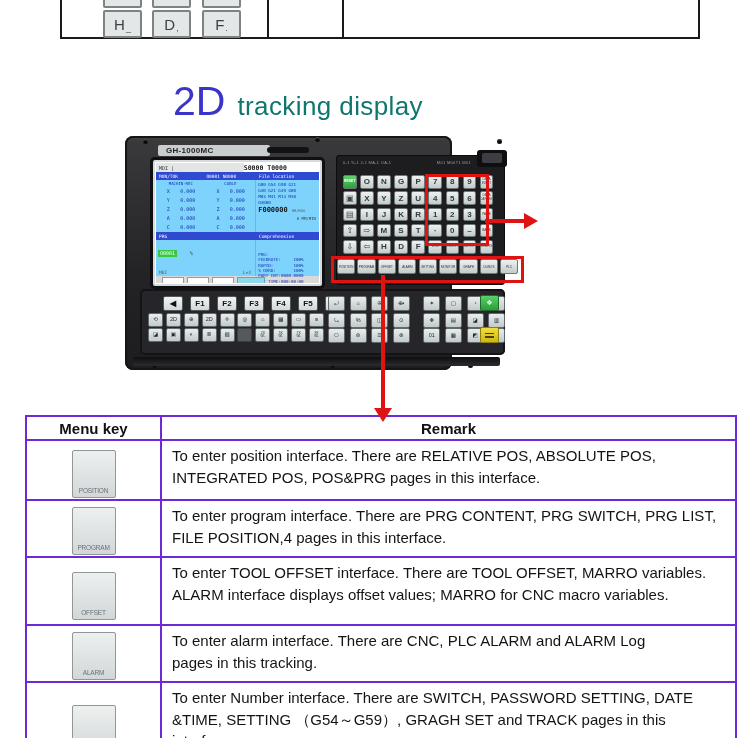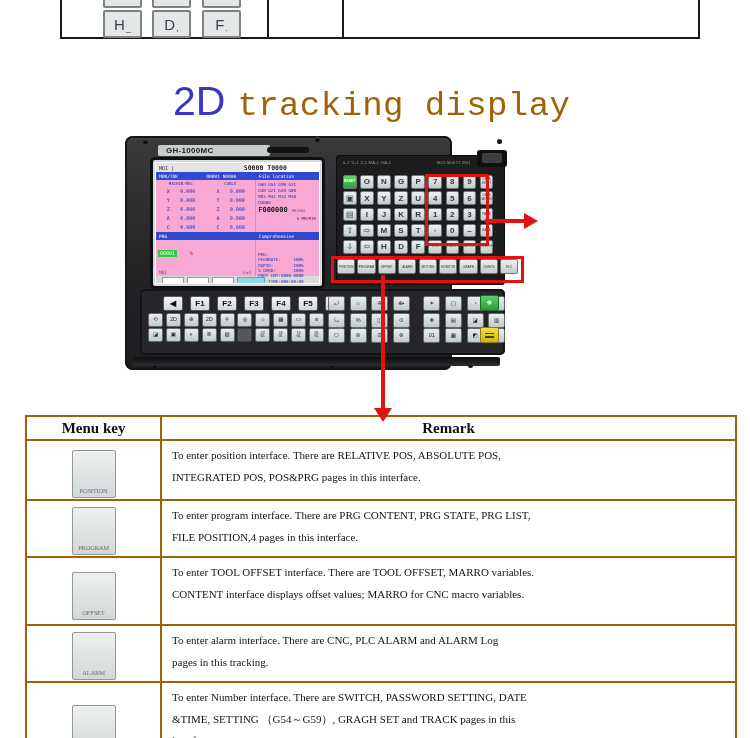--- a/index.html
+++ b/index.html
@@ -13,40 +13,40 @@
   .tf-key{position:absolute;width:35px;height:24px;background:#e3e7e7;border:2px solid #7d8383;
           border-radius:2px;display:flex;align-items:center;justify-content:center;
           font-size:15px;color:#3c4246;}
   .tf-key .sub{font-size:9px;margin-top:8px;margin-left:1px;color:#4a4f52;}
   .tf-part{position:absolute;top:-16px;height:22px;width:35px;background:#e3e7e7;
            border:2px solid #7d8383;border-radius:2px;}
 
   
   .title{position:absolute;left:173px;top:78px;display:flex;align-items:baseline;gap:12px;}
   .title-2d{font-size:41px;color:#3a35c8;}
-  .title-rest{font-size:34px;color:#a16207;letter-spacing:.4px;font-family:Liberation Mono, monospace;}
+  .title-rest{font-size:26px;color:#0f766e;letter-spacing:.4px;}
 
   
   .anno{position:absolute;left:543px;font-size:20px;color:#1c1c1c;}
 
   
   .cnc{position:absolute;left:125px;top:136px;width:327px;height:234px;border-radius:8px;
        background:linear-gradient(#3a3a3d,#232326 60%,#1d1d20);
        box-shadow:inset 0 0 0 2px #151517, inset 0 3px 3px rgba(255,255,255,.07);}
   .plate{position:absolute;left:33px;top:9px;width:104px;height:11px;background:#c8cdcd;
          border-radius:2px;display:flex;align-items:center;padding-left:8px;
          font-size:8px;font-weight:bold;color:#1f1f1f;letter-spacing:.3px;}
   .slot{position:absolute;left:142px;top:11px;width:42px;height:6px;background:#121214;border-radius:3px;}
   .screw{position:absolute;width:5px;height:5px;border-radius:50%;background:#0b0b0c;
          box-shadow:inset 0 1px 1px #5a5a5e;}
 
   
   .lcd{position:absolute;left:28px;top:24px;width:165px;height:122px;background:#fff;
        border:2px solid #d6dadc;border-radius:2px;box-shadow:0 0 0 3px #101012;}
-  .scr{position:absolute;inset:1px;background:#f9a8d4;overflow:hidden;color:#1b2fae;
+  .scr{position:absolute;inset:1px;background:#7dd3fc;overflow:hidden;color:#1b2fae;
        font-family:"DejaVu Sans Mono",monospace;}
   .s-r0{height:9px;background:#e3e4e4;display:flex;align-items:center;}
   .s-r0 .l{width:52%;font-size:5px;color:#333;padding-left:3px;}
   .s-r0 .r{font-size:6.5px;font-weight:bold;color:#16181a;background:#fff;flex:1;height:100%;
            display:flex;align-items:center;}
   .s-bar{height:8px;background:#2f49d0;color:#fff;display:flex;align-items:center;font-size:4.5px;}
   .s-bar .a{width:30%;padding-left:3px;}
   .s-bar .b{width:32%;}
   .s-bar .c{width:38%;padding-left:2px;}
   .s-main{height:52px;display:flex;}
@@ -128,24 +128,24 @@
   .ykey{position:absolute;left:340px;top:38px;width:17px;height:14px;border-radius:2px;
         background:linear-gradient(#f2df3a,#cdb714);border:1px solid #8f7f10;display:flex;
         flex-direction:column;align-items:center;justify-content:center;gap:2px;}
   .ykey i{display:block;width:9px;height:1.5px;background:#4c430a;}
   .bstrip{position:absolute;left:8px;top:221px;width:367px;height:9px;border-radius:2px;
           background:linear-gradient(#0e0e10,#2d2d30);}
 
   
   .mtable{position:absolute;left:25px;top:415px;width:712px;border-collapse:collapse;
           table-layout:fixed;z-index:2;}
-  .mtable th,.mtable td{border:2px solid #a16207;vertical-align:top;font-family:Liberation Serif, serif;}
+  .mtable th,.mtable td{border:2px solid #6d28d9;vertical-align:top;}
   .mtable th{height:20px;font-size:15px;font-weight:bold;color:#111;text-align:center;vertical-align:middle;}
   .col-key{width:135px;}
-  .remark{padding:4px 8px 0 10px;font-size:11px;line-height:21.5px;color:#141414;}
+  .remark{padding:4px 8px 0 10px;font-size:15px;line-height:21.5px;color:#141414;}
   .capcell{text-align:center;}
   .cap{width:42px;height:43px;margin:0 auto;background:linear-gradient(#eef0f0,#d2d7d7);
        border:1px solid #8f9797;border-radius:2px;display:flex;align-items:flex-end;
        justify-content:center;font-size:6.5px;color:#68707a;padding-bottom:3px;letter-spacing:-.2px;}
 </style>
 </head>
 <body>
 
 <div class="page">
 
@@ -453,31 +453,31 @@
           <td class="remark">
             <div class="">To enter position interface. There are RELATIVE POS, ABSOLUTE POS,</div>
             <div class="">INTEGRATED POS, POS&amp;PRG pages in this interface.</div>
           </td>
         </tr>
         <tr style="height: 52px;">
           <td class="capcell">
             <div class="cap" style="margin-top: 5px;">PROGRAM</div>
           </td>
           <td class="remark">
-            <div class="">To enter program interface. There are PRG CONTENT, PRG STATE, PRG LIST,</div>
+            <div class="">To enter program interface. There are PRG CONTENT, PRG SWITCH, PRG LIST,</div>
             <div class="">FILE POSITION,4 pages in this interface.</div>
           </td>
         </tr>
         <tr style="height: 68px;">
           <td class="capcell">
             <div class="cap" style="margin-top: 13px;">OFFSET</div>
           </td>
           <td class="remark">
             <div class="">To enter TOOL OFFSET interface. There are TOOL OFFSET, MARRO variables.</div>
-            <div class="">CONTENT interface displays offset values; MARRO for CNC macro variables.</div>
+            <div class="">ALARM interface displays offset values; MARRO for CNC macro variables.</div>
           </td>
         </tr>
         <tr style="height: 53px;">
           <td class="capcell">
             <div class="cap" style="margin-top: 5px;">ALARM</div>
           </td>
           <td class="remark">
             <div class="">To enter alarm interface. There are CNC, PLC ALARM and ALARM Log</div>
             <div class="">pages in this tracking.</div>
           </td>

